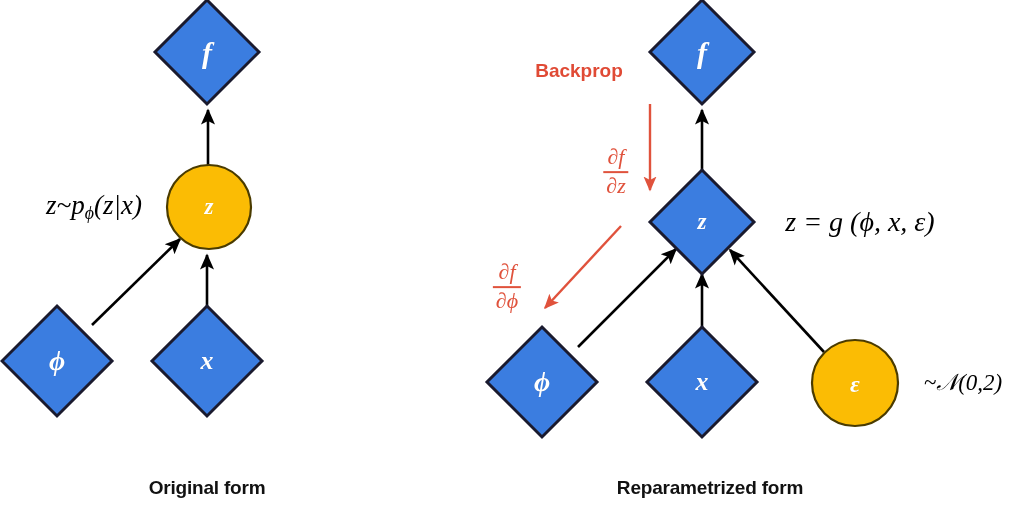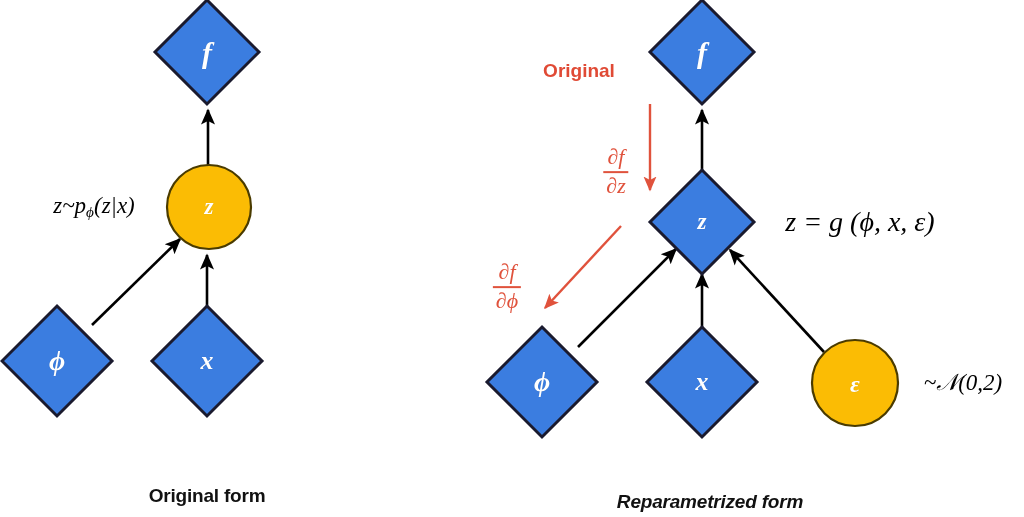--- a/index.html
+++ b/index.html
@@ -147,49 +147,49 @@
   </svg>
 
   <div class="node-label" style="left:207px; top:53px; font-size:30px;">f</div>
 
   <div class="node-label" style="left:209px; top:207px; font-size:23px;">z</div>
 
   <div class="node-label" style="left:57px; top:361px; font-size:28px;">ϕ</div>
 
   <div class="node-label" style="left:207px; top:361px; font-size:26px;">x</div>
 
-  <div class="math" style="left:94px; top:207px; font-size:23px;">
+  <div class="math" style="left:94px; top:207px; font-size:27px;">
     <span>z~p</span><span class="sub">ϕ</span><span>(z|x)</span>
   </div>
 
-  <div class="caption" style="left:207px; top:488px;margin-top:8px;">Original form</div>
+  <div class="caption" style="left:207px; top:488px;">Original form</div>
 
   <div class="node-label" style="left:702px; top:53px; font-size:30px;">f</div>
 
   <div class="node-label" style="left:702px; top:222px; font-size:23px;">z</div>
 
   <div class="node-label" style="left:542px; top:382px; font-size:28px;">ϕ</div>
 
   <div class="node-label" style="left:702px; top:382px; font-size:26px;">x</div>
 
   <div class="node-label" style="left:855px; top:384px; font-size:24px;">ε</div>
 
-  <div class="backprop-label" style="left:579px; top:71px;">Original</div>
+  <div class="backprop-label" style="left:579px; top:71px;">Backprop</div>
 
   <div class="frac" style="left:616px; top:172px;">
     <span class="num">∂f</span>
     <span class="bar"></span>
     <span class="den">∂z</span>
   </div>
 
   <div class="frac" style="left:507px; top:287px;">
     <span class="num">∂f</span>
     <span class="bar"></span>
     <span class="den">∂ϕ</span>
   </div>
 
   <div class="math" style="left:860px; top:222px; font-size:28px;">z = g (ϕ, x, ε)</div>
 
   <div class="math" style="left:963px; top:383px; font-size:23px;">~𝒩(0,2)</div>
 
-  <div class="caption" style="left:710px; top:502px;font-style:italic;">Reparametrized form</div>
+  <div class="caption" style="left:710px; top:488px;">Reparametrized form</div>
 
 </div>
 
 </body></html>

